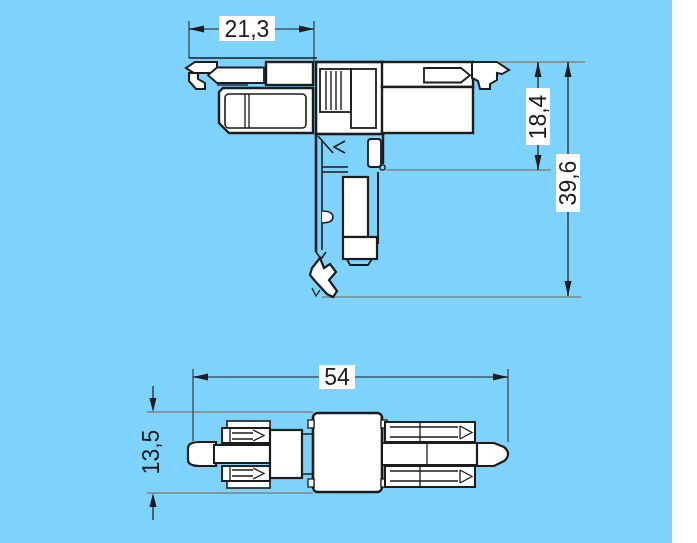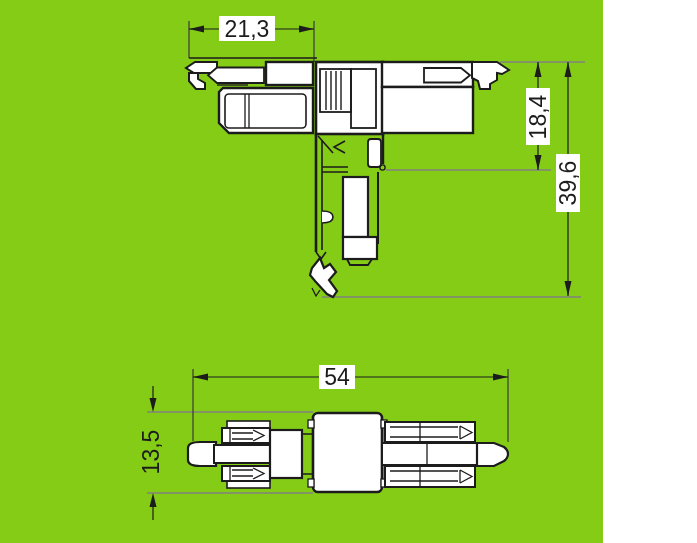--- a/index.html
+++ b/index.html
@@ -1,19 +1,19 @@
 <!DOCTYPE html>
 <html><head>
 <meta charset="utf-8">
 <style>
   html,body{margin:0;padding:0;background:#ffffff;}
   .stage{
     position:relative;
-    width:603px;height:543px;
-    background:#84cc16;
+    width:672px;height:543px;
+    background:#7dd3fc;
     font-family:"Liberation Sans", sans-serif;
     overflow:hidden;
   }
   svg{display:block;}
   text{
     font-family:"Liberation Sans","DejaVu Sans",sans-serif;
     font-size:23px;
     fill:#1c1c1c;
   }
 </style>

